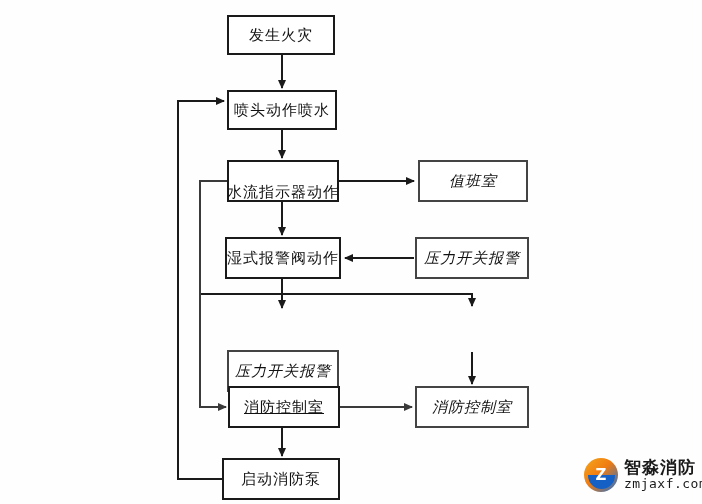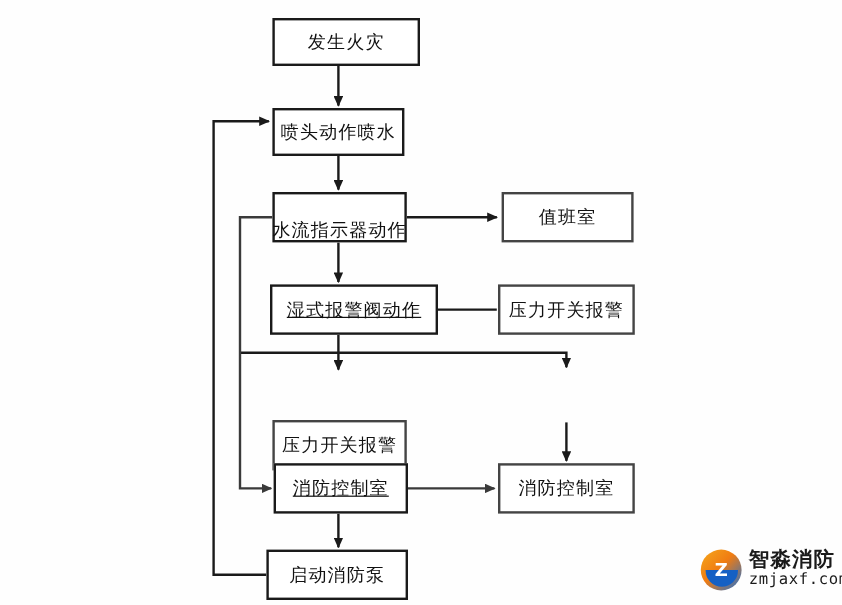--- a/index.html
+++ b/index.html
@@ -28,20 +28,21 @@
     color: #111111;
     font-size: 15px;
     letter-spacing: 1px;
     line-height: 1;
     white-space: nowrap;
     font-family: "DejaVu Sans", "Liberation Sans", sans-serif;
   }
   .node.thin {
     border-width: 2px;
     border-color: #444444;
+    font-style: italic;
   }
   .node-label {
     display: block;
     filter: blur(0.25px);
   }
   svg.links {
     position: absolute;
     left: 0;
     top: 0;
     width: 702px;
@@ -138,37 +139,37 @@
 
     <path d="M340,407 L412,407" stroke="#3a3a3a" stroke-width="2" fill="none" marker-end="url(#arwg)"></path>
 
     <path d="M282,428 L282,456" stroke="#1a1a1a" stroke-width="2" fill="none" marker-end="url(#arw)"></path>
 
     <path d="M222,479 L178,479 L178,101 L224,101" stroke="#1a1a1a" stroke-width="2" fill="none" marker-end="url(#arw)"></path>
 
     <path d="M227,181 L200,181 L200,407 L226,407" stroke="#3a3a3a" stroke-width="2" fill="none" marker-end="url(#arwg)"></path>
   </svg>
 
-  <div class="node" style="left:227px; top:15px; width:123px; height:40px;">
+  <div class="node" style="left:227px; top:15px; width:108px; height:40px;">
     <span class="node-label">发生火灾</span>
   </div>
 
   <div class="node" style="left:227px; top:90px; width:110px; height:40px;">
     <span class="node-label">喷头动作喷水</span>
   </div>
 
   <div class="node" style="left:227px; top:160px; width:112px; height:42px;align-items:flex-end;">
     <span class="node-label">水流指示器动作</span>
   </div>
 
   <div class="node thin" style="left:418px; top:160px; width:110px; height:42px;">
     <span class="node-label">值班室</span>
   </div>
 
-  <div class="node" style="left:225px; top:237px; width:140px; height:42px;text-decoration:underline;">
+  <div class="node" style="left:225px; top:237px; width:116px; height:42px;">
     <span class="node-label">湿式报警阀动作</span>
   </div>
 
   <div class="node thin" style="left:415px; top:237px; width:114px; height:42px;">
     <span class="node-label">压力开关报警</span>
   </div>
 
   <div class="node thin" style="left:227px; top:310px; width:112px; height:42px;margin-top:40px;">
     <span class="node-label">压力开关报警</span>
   </div>

